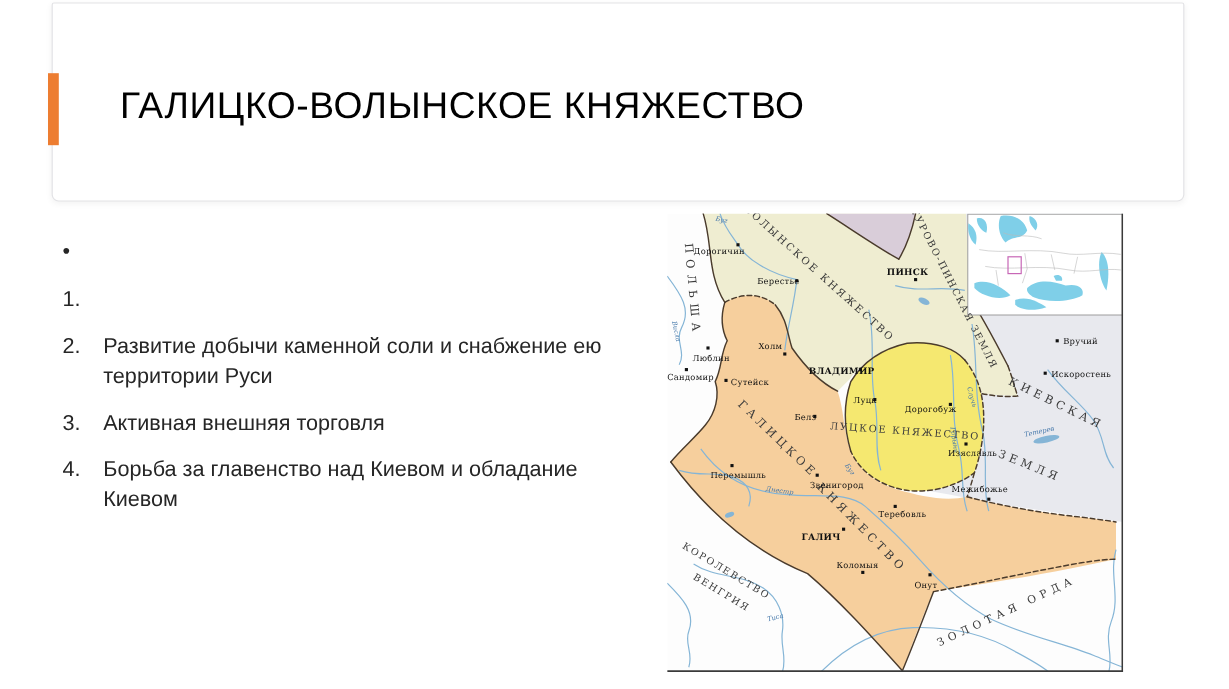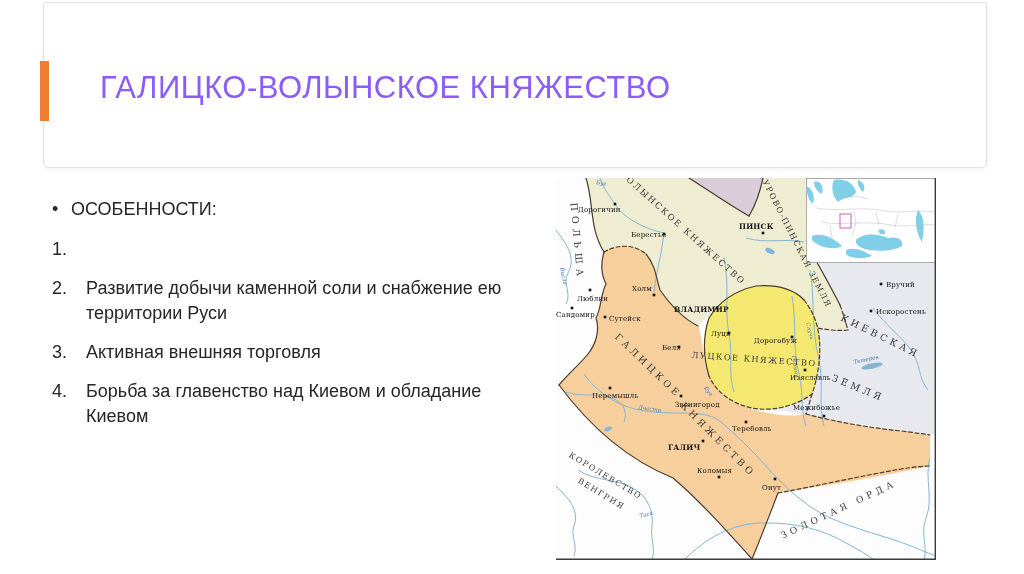--- a/index.html
+++ b/index.html
@@ -10,21 +10,21 @@
   .title-panel{
     position:absolute;left:43px;top:2px;width:942px;height:164px;
     background:#ffffff;border:1px solid #e3e3e6;border-radius:2px 2px 6px 6px;
     box-shadow:0 2px 5px rgba(0,0,0,.05);
   }
   .accent-bar{
     position:absolute;left:40px;top:61px;width:9px;height:60px;background:#ED7D31;
   }
   .slide-title{
     position:absolute;left:100px;top:70px;margin:0;
-    font-size:31px;font-weight:400;color:#8b5cf6;letter-spacing:.5px;white-space:nowrap;
+    font-size:31px;font-weight:400;color:#000000;letter-spacing:.5px;white-space:nowrap;
   }
   .content{
     position:absolute;left:52px;top:197px;width:455px;
     color:#262626;font-size:18px;line-height:25px;
   }
   .header-row{display:flex;margin-bottom:15px;}
   .header-row .bullet{width:19px;flex:none;}
   .item{display:flex;margin-bottom:14px;}
   .item .num{width:34px;flex:none;}
   .map-wrap{position:absolute;left:556px;top:178px;width:380px;height:382px;}
@@ -34,21 +34,20 @@
 </head>
 <body>
 
 <div class="title-panel"></div>
 <div class="accent-bar" style="background: rgb(237, 125, 49);"></div>
 <h1 class="slide-title">ГАЛИЦКО-ВОЛЫНСКОЕ КНЯЖЕСТВО</h1>
 
 <div class="content">
   <div class="header-row">
     <span class="bullet">•</span>
-    <span>ОСОБЕННОСТИ:</span>
   </div>
   <div id="items-host">
       <div class="item">
         <span class="num">1.</span>
       </div>
       <div class="item">
         <span class="num">2.</span>
         <span>Развитие добычи каменной соли и снабжение ею территории Руси</span>
       </div>
       <div class="item">

